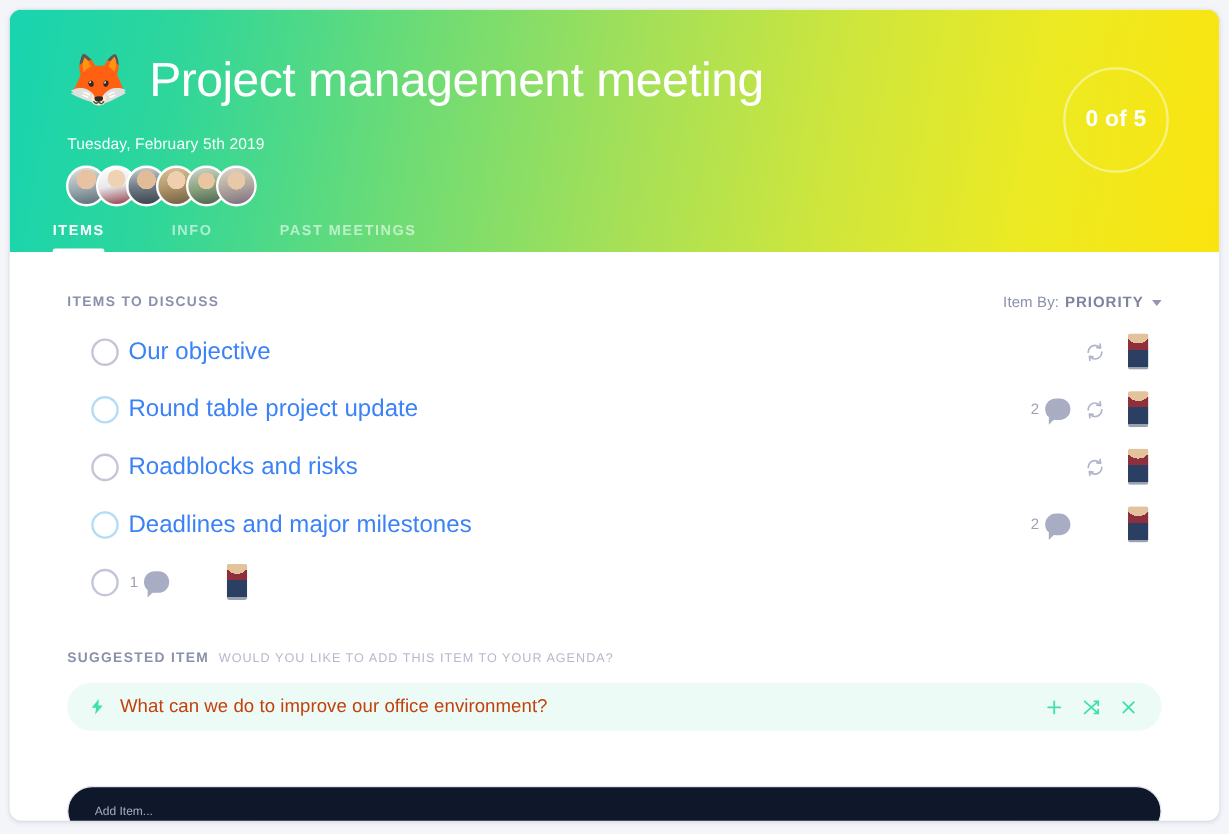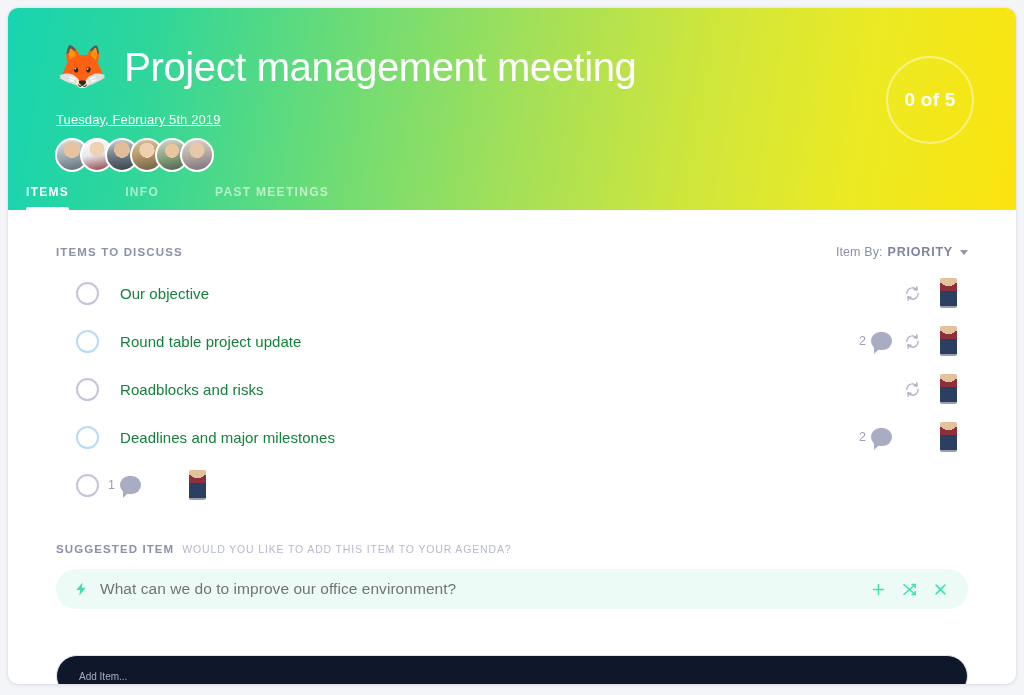--- a/index.html
+++ b/index.html
@@ -67,21 +67,20 @@
   }
 
   .meeting-date {
     position: absolute;
     left: 48px;
     top: 104px;
     color: rgba(255,255,255,0.94);
     font-size: 13px;
     font-weight: 400;
     letter-spacing: 0.1px;
-    text-decoration: underline;
   }
 
   
   .avatar-stack {
     position: absolute;
     left: 47px;
     top: 130px;
     display: flex;
   }
   .avatar {
@@ -119,21 +118,21 @@
   .counter-text {
     color: #ffffff;
     font-size: 19px;
     font-weight: bold;
     letter-spacing: 0.2px;
   }
 
   
   .tabs {
     position: absolute;
-    left: 18px;
+    left: 36px;
     bottom: 0;
     display: flex;
     align-items: flex-end;
   }
   .tab {
     position: relative;
     padding: 0 0 11px 0;
     margin-right: 56px;
     font-size: 12px;
     font-weight: bold;
@@ -196,23 +195,23 @@
   .item-check {
     width: 23px; height: 23px;
     border-radius: 50%;
     border: 2px solid #c3c6d8;
     flex: 0 0 auto;
     margin-left: 20px;
     cursor: pointer;
   }
   .item-check.blue { border-color: #b4dcf7; }
   .item-label {
-    margin-left: 21px;
-    font-size: 15px;
-    color: #15803d;
+    margin-left: 8px;
+    font-size: 20px;
+    color: #3b82f6;
     letter-spacing: 0.05px;
     flex: 1 1 auto;
   }
   .item-right {
     display: flex;
     align-items: center;
     justify-content: flex-end;
     flex: 0 0 auto;
   }
   .comment-wrap {
@@ -282,21 +281,21 @@
     background: #edfbf6;
     border-radius: 20px;
     display: flex;
     align-items: center;
     padding: 0 20px 0 18px;
   }
   .bolt-icon { width: 14px; height: 18px; display: block; flex: 0 0 auto; }
   .suggested-text {
     margin-left: 12px;
     font-size: 15.5px;
-    color: #737373;
+    color: #c2410c;
     flex: 1 1 auto;
     letter-spacing: 0.05px;
   }
   .suggested-actions { display: flex; align-items: center; gap: 16px; }
   .act-icon { width: 15px; height: 15px; display: block; cursor: pointer; }
 
   
   .add-item {
     margin-top: 46px;
     height: 42px;

